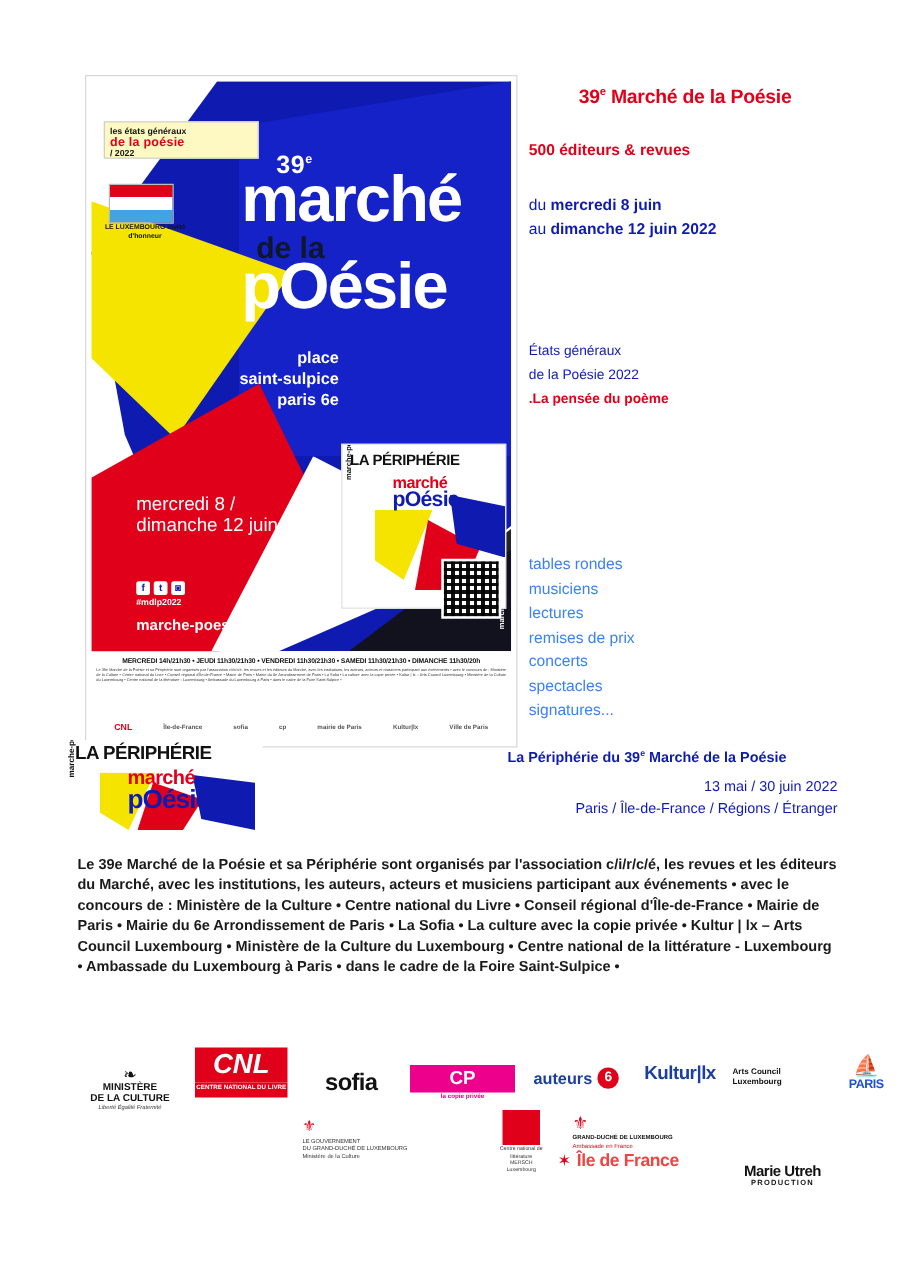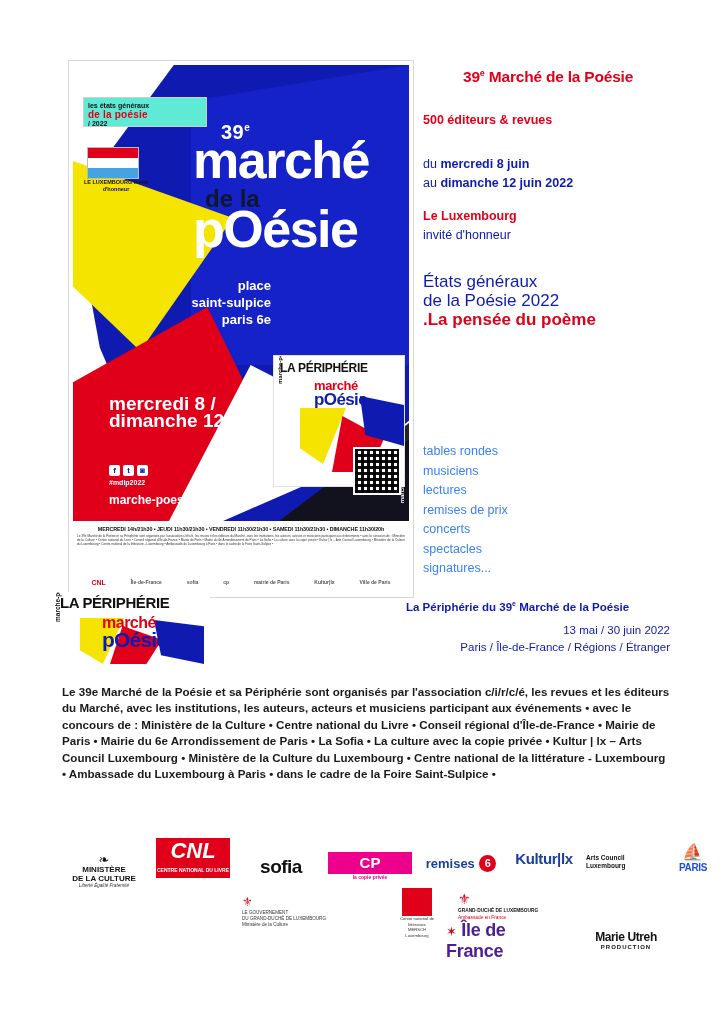--- a/index.html
+++ b/index.html
@@ -90,21 +90,21 @@
     width: 130px; height: 98px;
     background: #111111;
     clip-path: polygon(0% 100%, 100% 0%, 100% 100%);
     opacity: .92;
   }
 
   .poster-badge {
     position: absolute;
     left: 10px; top: 32px;
     width: 124px; height: 30px;
-    background: #5eead4;
+    background: #fef9c3;
     border: 1px solid #cfcfcf;
     font-size: 7px;
     line-height: 9px;
     color: #111;
     padding: 3px 4px;
     box-sizing: border-box;
     font-weight: bold;
   }
   .poster-badge .sub {
     color: #e1001a;
@@ -171,23 +171,23 @@
     text-align: right;
     color: #ffffff;
     font-size: 13px;
     line-height: 17px;
     font-weight: bold;
   }
   .poster-dates {
     position: absolute;
     left: 36px; top: 330px;
     color: #ffffff;
-    font-size: 19px;
+    font-size: 15px;
     line-height: 17px;
-    font-weight: bold;
+    font-weight: normal;
   }
   .poster-url {
     position: absolute;
     left: 36px; top: 428px;
     color: #ffffff;
     font-size: 12px;
     font-weight: bold;
   }
   .poster-social {
     position: absolute;
@@ -371,21 +371,21 @@
     position: absolute;
     left: 423px; top: 207px;
     font-size: 12.5px;
     line-height: 19px;
     color: #0f1bb0;
   }
   .r-lux .hl { font-weight: bold; color: #e1001a; }
   .r-etats {
     position: absolute;
     left: 423px; top: 272px;
-    font-size: 17px;
+    font-size: 11px;
     line-height: 19px;
     color: #0f1bb0;
   }
   .r-etats .pensee { font-weight: bold; color: #e1001a; }
   .r-list {
     position: absolute;
     left: 423px; top: 442px;
     font-size: 12.5px;
     line-height: 19.5px;
     color: #3b82f6;
@@ -555,21 +555,21 @@
   .lg-cnll { left: 336px; top: 52px; width: 70px; }
   .lg-cnll .sq { width: 30px; height: 28px; background: #e1001a; margin: 0 auto; }
   .lg-cnll .t { font-size: 4.2px; color: #333; line-height: 5.5px; }
 
   .lg-ambassade { left: 412px; top: 54px; width: 110px; text-align: left; }
   .lg-ambassade .t1 { font-size: 4.8px; font-weight: bold; color: #111; line-height: 6.5px; }
   .lg-ambassade .t2 { font-size: 4.8px; color: #e1001a; line-height: 6.5px; }
   .lg-ambassade .lion { font-size: 14px; color: #e1001a; line-height: 14px; }
 
   .lg-idf { left: 400px; top: 84px; width: 100px; text-align: left; }
-  .lg-idf .t { font-size: 18px; font-weight: bold; color: #4c1d95; letter-spacing: -.3px; }
+  .lg-idf .t { font-size: 14px; font-weight: bold; color: #ef4444; letter-spacing: -.3px; }
   .lg-idf .star { color: #e1001a; font-size: 13px; }
 
   .lg-marie { left: 530px; top: 94px; width: 100px; }
   .lg-marie .t { font-size: 12px; font-weight: bold; color: #111; letter-spacing: -.4px; }
   .lg-marie .sub { font-size: 6px; font-weight: bold; color: #111; letter-spacing: 1px; }
 </style>
 </head>
 <body>
 
 <div class="page">
@@ -656,24 +656,20 @@
 
   <div class="r-dates">
     <div>
       <span>du </span><b>mercredi 8 juin</b>
     </div>
     <div>
       <span>au </span><b>dimanche 12 juin 2022</b>
     </div>
   </div>
 
-  <div class="r-lux">
-    <div class="hl">Le Luxembourg</div>
-    <div>invité d'honneur</div>
-  </div>
 
   <div class="r-etats">
     <div>États généraux</div>
     <div>de la Poésie 2022</div>
     <div class="pensee">.La pensée du poème</div>
   </div>
 
   <div class="r-list">
     <div>tables rondes</div>
     <div>musiciens</div>
@@ -719,21 +715,21 @@
     <div class="logo lg-sofia">
       <div class="t">sofia</div>
     </div>
 
     <div class="logo lg-cp">
       <div class="box">CP</div>
       <div class="sub">la copie privée</div>
     </div>
 
     <div class="logo lg-mairie">
-      <span class="t">remises</span>
+      <span class="t">auteurs</span>
       <span class="circ">6</span>
     </div>
 
     <div class="logo lg-kultur">
       <div class="t">Kultur|lx</div>
     </div>
 
     <div class="logo lg-artscouncil">
       <div class="t">Arts Council</div>
       <div class="t">Luxembourg</div>

